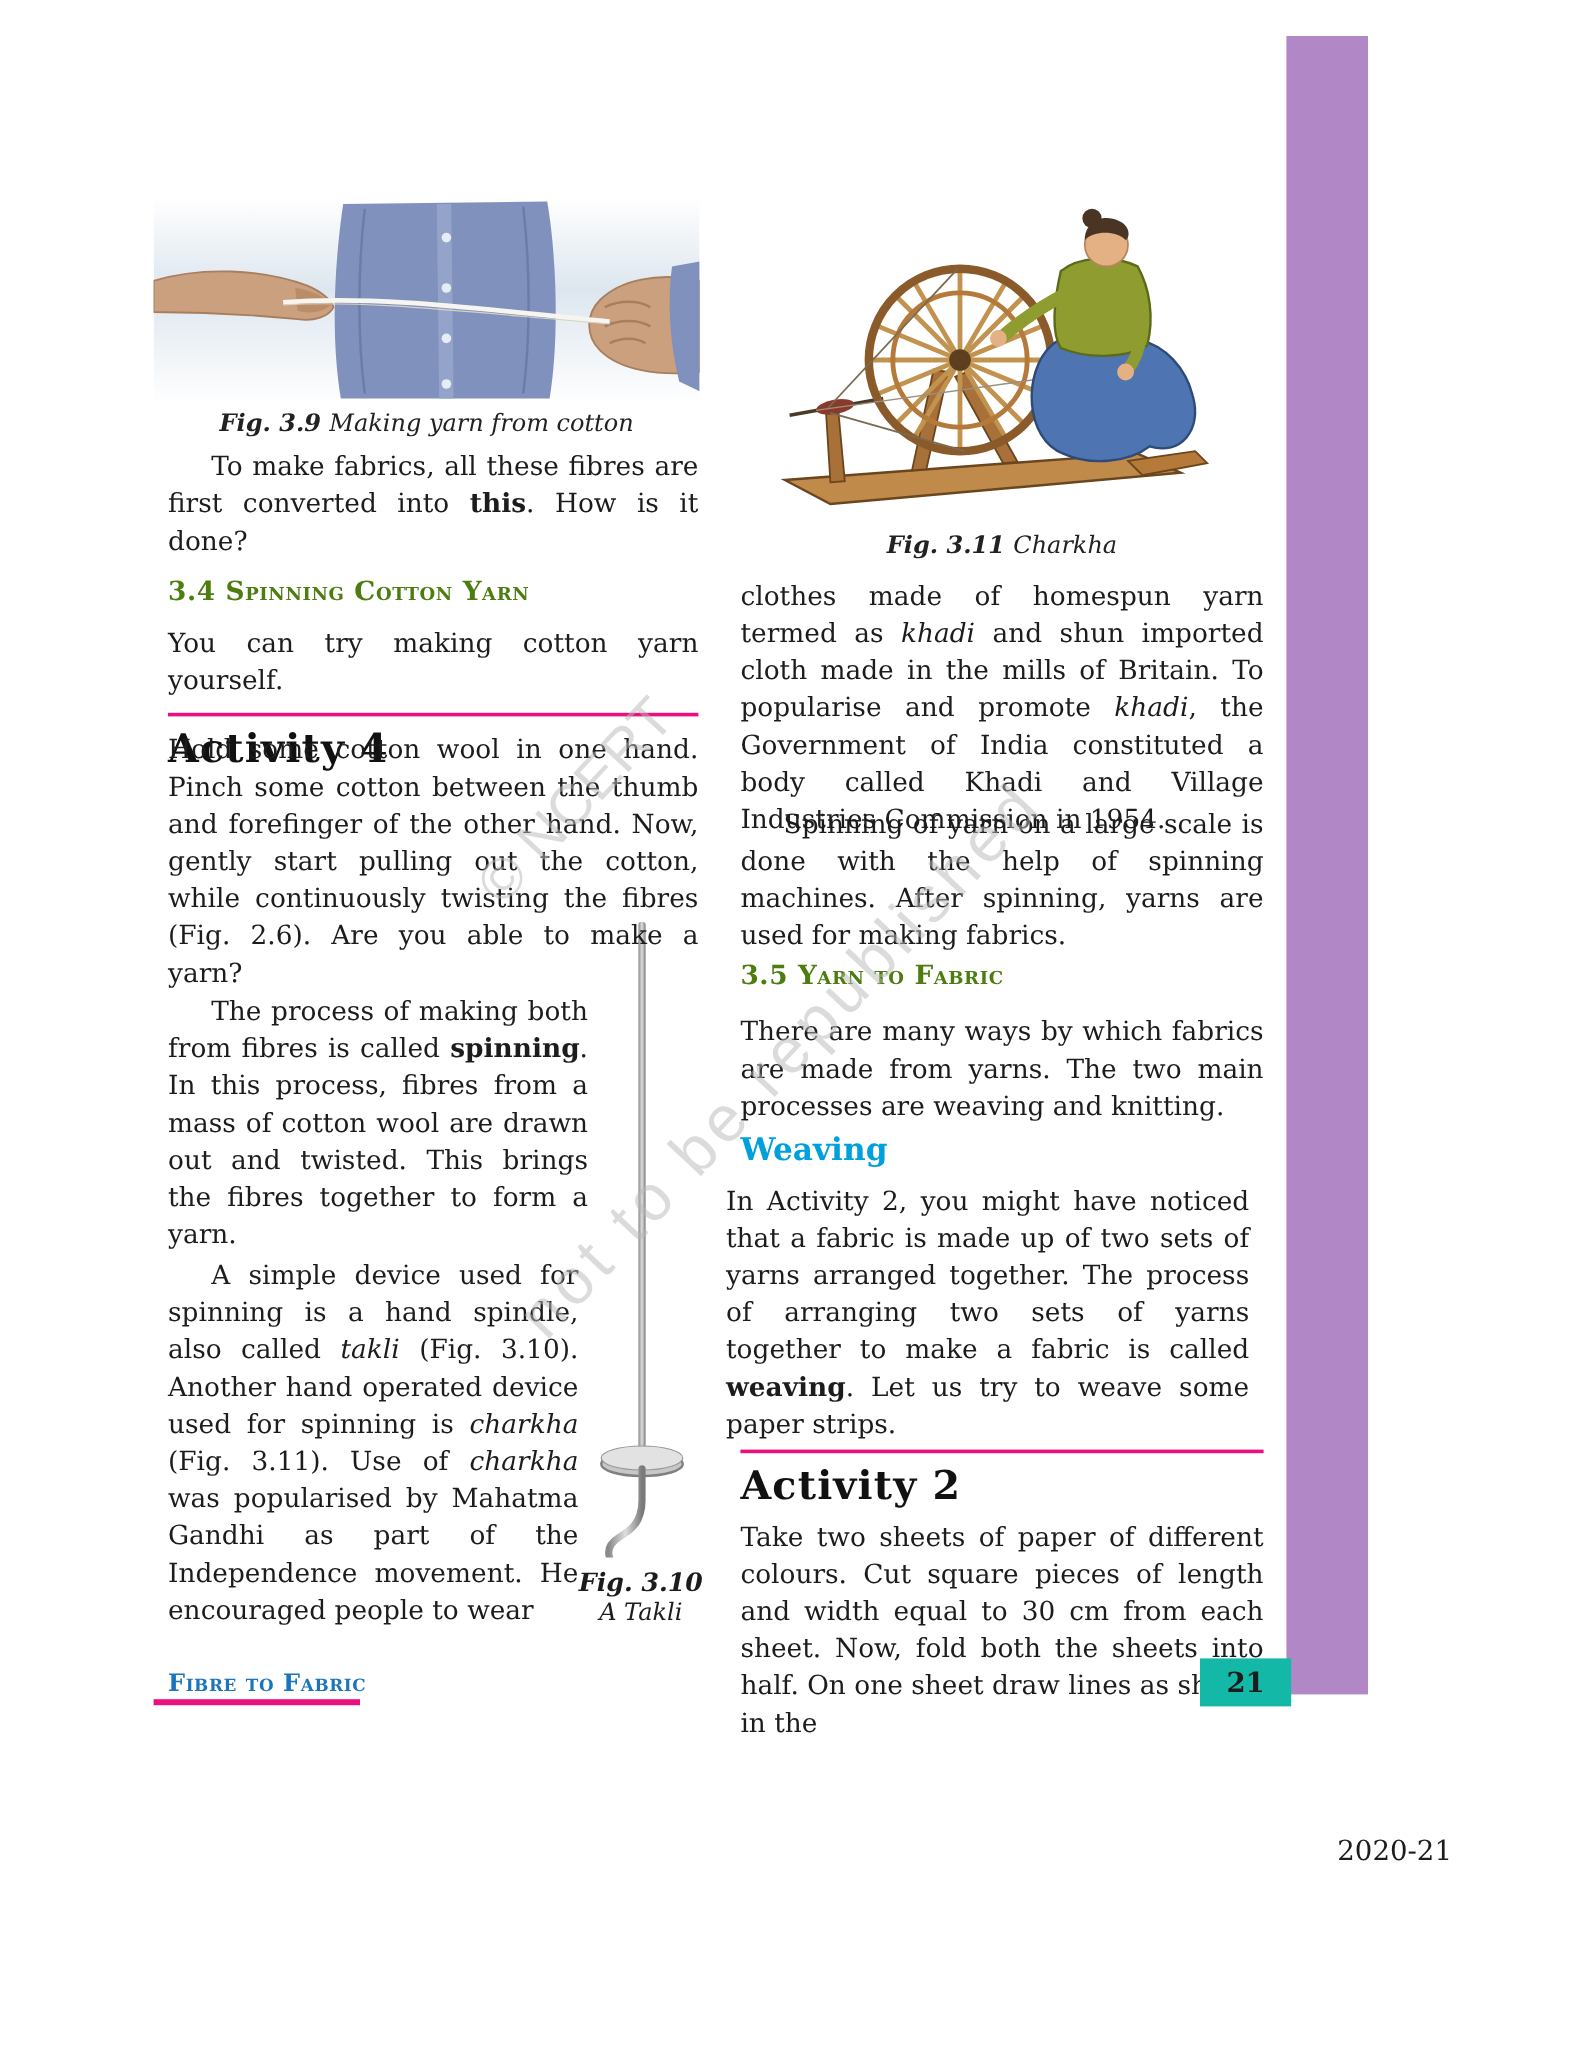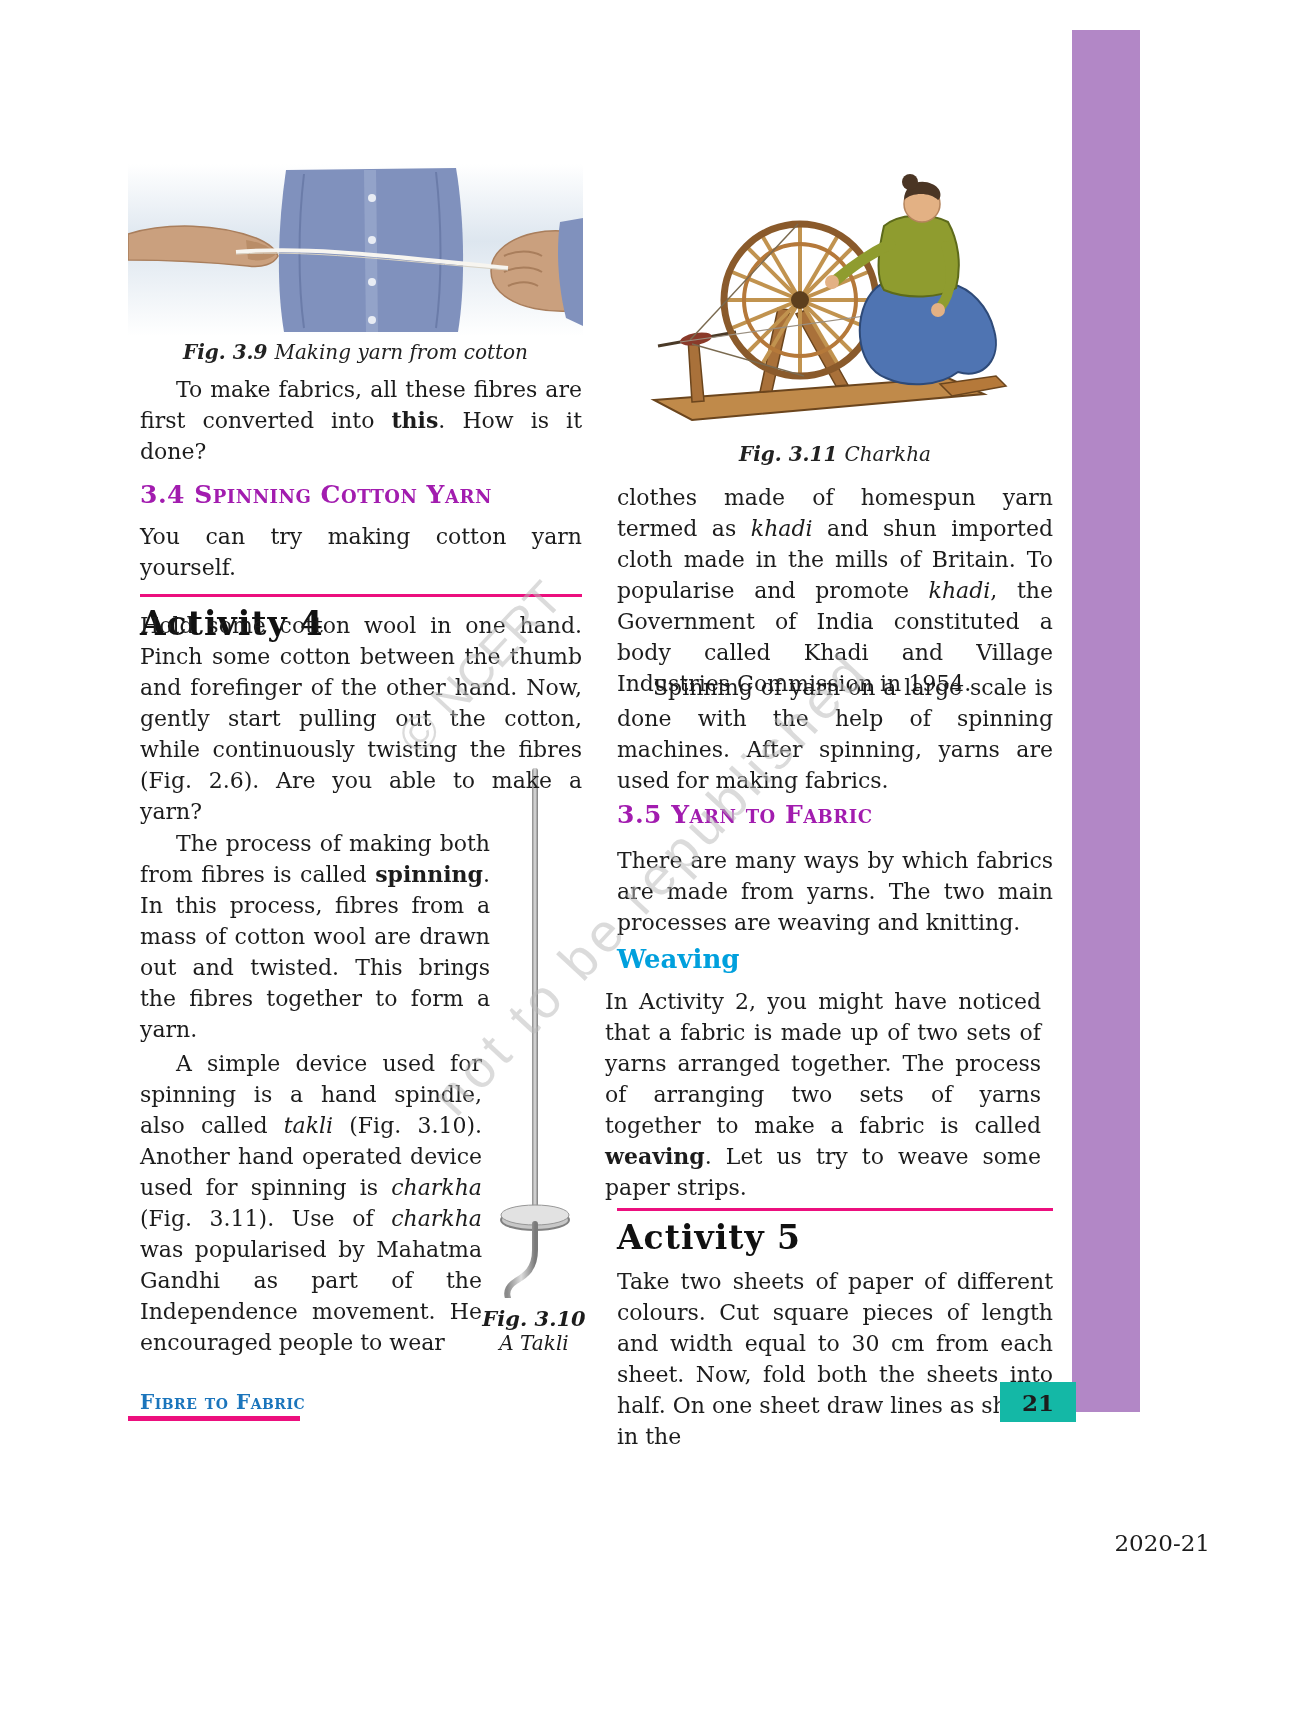--- a/index.html
+++ b/index.html
@@ -3,21 +3,21 @@
 <meta charset="utf-8">
 <style>
   html,body{margin:0;padding:0;background:#ffffff;}
   .page{position:relative;width:1312px;height:1709px;background:#ffffff;overflow:hidden;
         font-family:"DejaVu Serif", serif;color:#1c1c1c;}
   .abs{position:absolute;}
   .para{font-size:22px;line-height:31px;text-align:justify;}
   .indent{text-indent:36px;}
   .b{font-weight:bold;}
   .i{font-style:italic;}
-  .sec-head{color:#a21caf;font-weight:bold;font-variant:small-caps;font-size:25px;letter-spacing:0.5px;}
+  .sec-head{color:#4d7c0f;font-weight:bold;font-variant:small-caps;font-size:22px;letter-spacing:0.5px;}
   .activity-head{font-weight:bold;font-size:33px;color:#111;letter-spacing:1px;margin-top:48px;}
   .act-rule{height:3px;background:#ec0f7e;}
   .caption{font-style:italic;font-size:20px;text-align:center;color:#222;}
   .weave-head{color:#00a0dd;font-weight:bold;font-size:26px;}
   .purple-bar{background:#b287c6;}
   .watermark{color:#b9b9b9;opacity:0.5;font-family:"Liberation Sans",sans-serif;
              pointer-events:none;white-space:nowrap;z-index:6;text-align:center;}
   .footer-brand{color:#1b75bc;font-weight:bold;font-variant:small-caps;font-size:20px;letter-spacing:0.5px;}
   .footer-rule{height:5px;background:#ec0f7e;}
   .pagenum-box{background:#14b8a6;display:flex;align-items:center;justify-content:center;
@@ -138,21 +138,21 @@
   <div class="abs para indent" style="left:617px;top:672px;width:436px;"><span>Spinning of yarn on a large scale is done with the help of spinning machines. After spinning, yarns are used for making fabrics.</span></div>
 
   <div class="abs sec-head" style="left:617px;top:800px;width:436px;">3.5 Yarn to Fabric</div>
 
   <div class="abs para" style="left:617px;top:845px;width:436px;"><span>There are many ways by which fabrics are made from yarns. The two main processes are weaving and knitting.</span></div>
 
   <div class="abs weave-head" style="left:617px;top:944px;width:436px;">Weaving</div>
 
   <div class="abs para" style="left:605px;top:986px;width:436px;"><span>In Activity 2, you might have noticed that a fabric is made up of two sets of yarns arranged together. The process of arranging two sets of yarns together to make a fabric is called </span><span class="b">weaving</span><span>. Let us try to weave some paper strips.</span></div>
 
-  <div class="abs activity-head" style="left:617px;top:1170px;width:436px;">Activity 5</div>
+  <div class="abs activity-head" style="left:617px;top:1170px;width:436px;">Activity 2</div>
   <div class="abs act-rule" style="left:617px;top:1208px;width:436px;"></div>
 
   <div class="abs para" style="left:617px;top:1222px;width:436px;margin-top:44px;"><span>Take two sheets of paper of different colours. Cut square pieces of length and width equal to 30 cm from each sheet. Now, fold both the sheets into half. On one sheet draw lines as shown in the</span></div>
 
   <div class="abs watermark" style="left:320px;top:640px;width:320px;font-size:48px;transform:rotate(-47deg);">© NCERT</div>
   <div class="abs watermark" style="left:210px;top:852px;width:880px;font-size:54px;letter-spacing:5px;transform:rotate(-47deg);">not to be republished</div>
 
   <div class="abs footer-brand" style="left:140px;top:1390px;">Fibre to Fabric</div>
   <div class="abs footer-rule" style="left:128px;top:1416px;width:172px;"></div>
 

